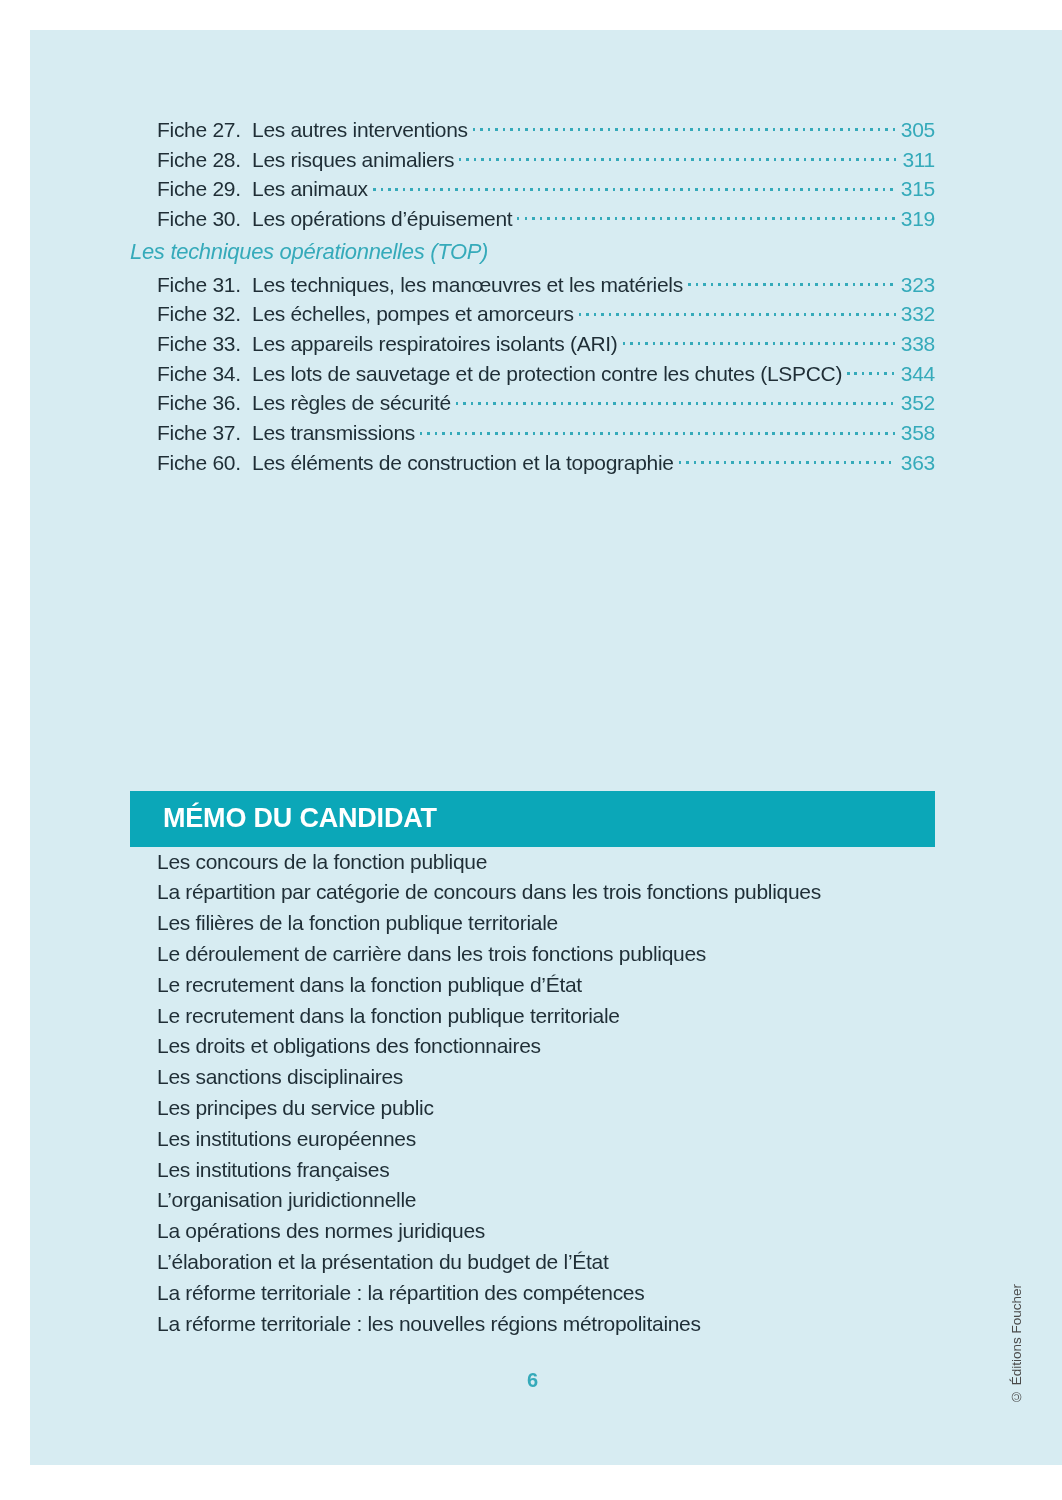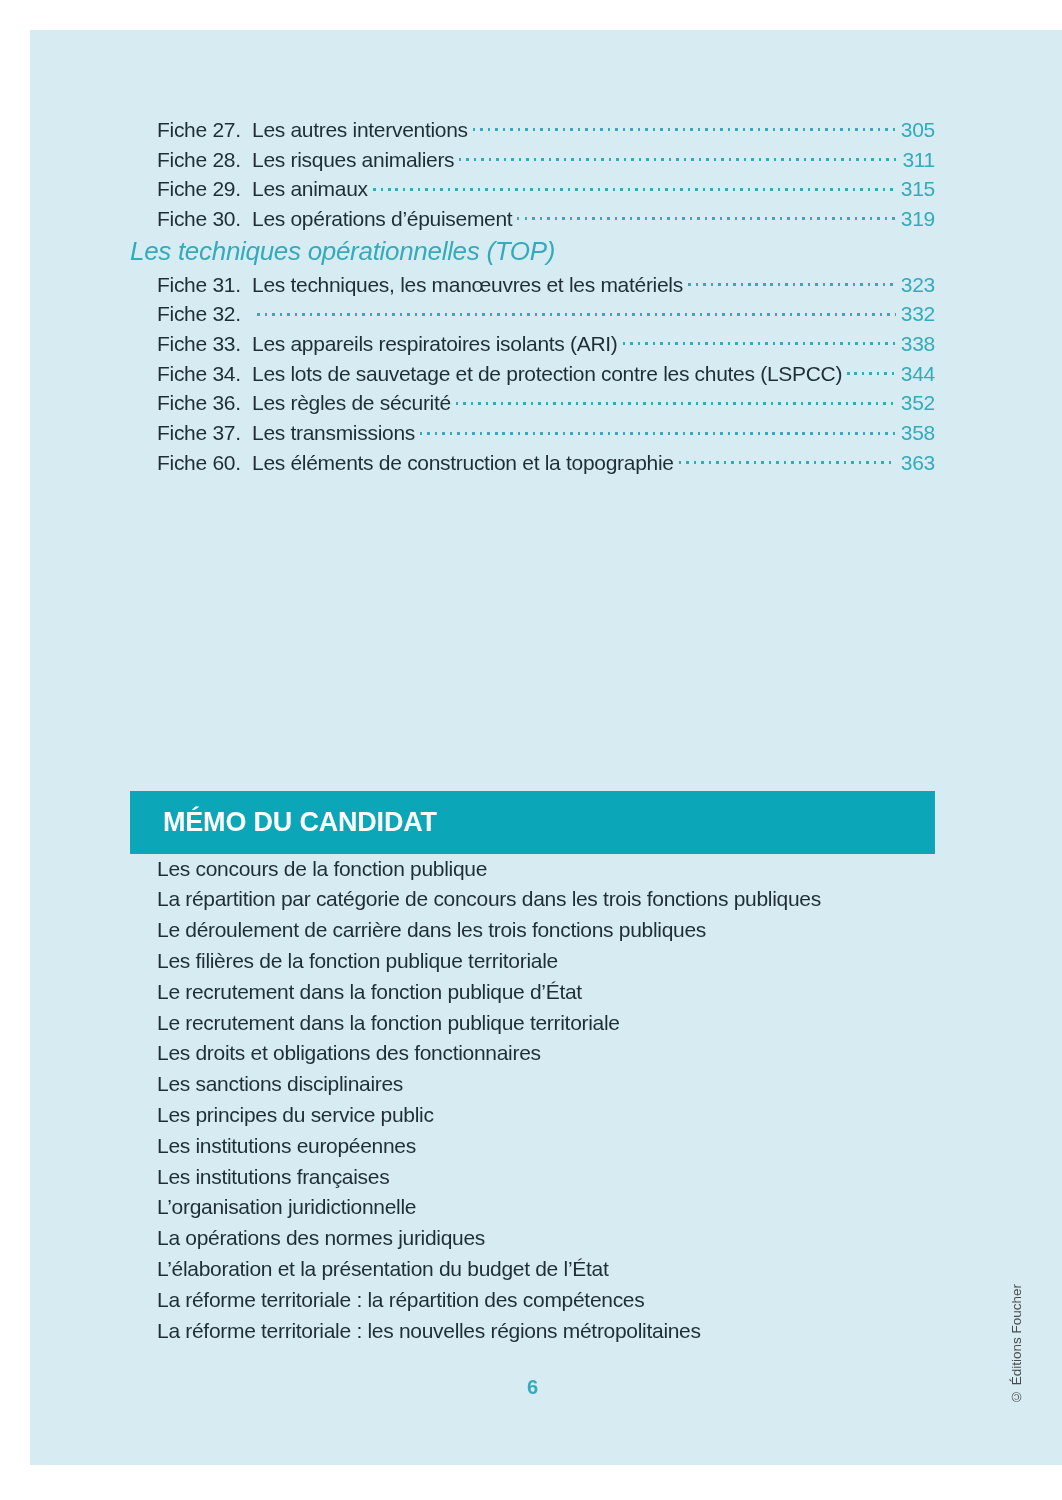--- a/index.html
+++ b/index.html
@@ -53,28 +53,28 @@
   .toc-page{
     color:var(--accent);
     white-space:nowrap;
   }
   .toc-section-header{
     height:36px;
     display:flex;
     align-items:center;
     color:var(--accent);
     font-style:italic;
-    font-size:26px;
+    font-size:22px;
     letter-spacing:-0.3px;
   }
 
   
   .memo-banner{
     margin-top:313px;
-    height:63px;
+    height:56px;
     background:var(--banner);
     display:flex;
     align-items:center;
     padding-left:33px;
   }
   .memo-banner span{
     color:#ffffff;
     font-weight:bold;
     font-size:27px;
     letter-spacing:-0.2px;
@@ -145,20 +145,21 @@
     <div class="toc-section-header">Les techniques opérationnelles (TOP)</div>
 
     <div class="toc-row">
       <span class="toc-num">Fiche 31.</span>
       <span class="toc-title">Les techniques, les manœuvres et les matériels</span>
       <span class="toc-dots"></span>
       <span class="toc-page">323</span>
     </div>
     <div class="toc-row">
       <span class="toc-num">Fiche 32.</span>
+      <span class="toc-title">Les échelles, pompes et amorceurs</span>
       <span class="toc-dots"></span>
       <span class="toc-page">332</span>
     </div>
     <div class="toc-row">
       <span class="toc-num">Fiche 33.</span>
       <span class="toc-title">Les appareils respiratoires isolants (ARI)</span>
       <span class="toc-dots"></span>
       <span class="toc-page">338</span>
     </div>
     <div class="toc-row">
@@ -186,22 +187,22 @@
       <span class="toc-page">363</span>
     </div>
 
     <div class="memo-banner">
       <span>MÉMO DU CANDIDAT</span>
     </div>
 
     <ul class="memo-list">
       <li>Les concours de la fonction publique</li>
       <li>La répartition par catégorie de concours dans les trois fonctions publiques</li>
+      <li>Les filières de la fonction publique territoriale</li>
       <li>Le déroulement de carrière dans les trois fonctions publiques</li>
-      <li>Les filières de la fonction publique territoriale</li>
       <li>Le recrutement dans la fonction publique d’État</li>
       <li>Le recrutement dans la fonction publique territoriale</li>
       <li>Les droits et obligations des fonctionnaires</li>
       <li>Les sanctions disciplinaires</li>
       <li>Les principes du service public</li>
       <li>Les institutions européennes</li>
       <li>Les institutions françaises</li>
       <li>L’organisation juridictionnelle</li>
       <li>La opérations des normes juridiques</li>
       <li>L’élaboration et la présentation du budget de l’État</li>

